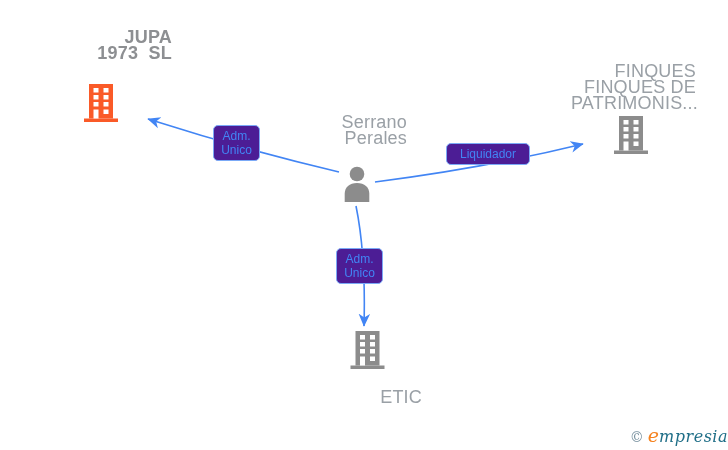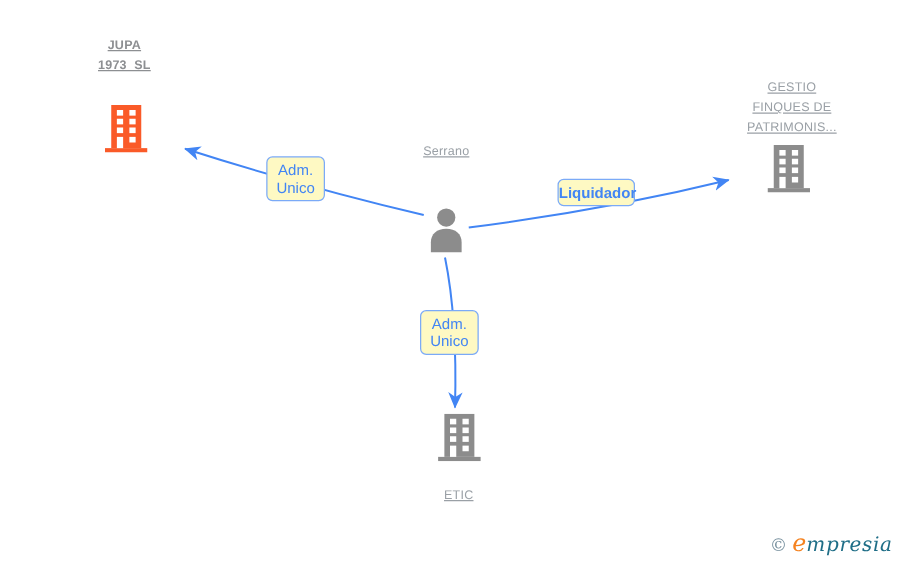--- a/index.html
+++ b/index.html
@@ -2,38 +2,37 @@
 <html><head>
 <meta charset="utf-8">
 <style>
   html,body{margin:0;padding:0;background:#ffffff;}
   .stage{
     position:relative;width:728px;height:450px;background:#ffffff;
     font-family:"Liberation Sans", sans-serif;overflow:hidden;
   }
   svg.edges{position:absolute;left:0;top:0;z-index:1;}
   .node-label{
-    position:absolute;z-index:3;text-align:center;
-    font-size:10px;line-height:16px;color:#9aa0a6;letter-spacing:.2px;
+    position:absolute;z-index:3;text-align:right;
+    font-size:18px;line-height:16px;color:#9aa0a6;letter-spacing:.2px;
     cursor:pointer;
-    text-decoration:underline;
   }
   .node-label span{display:block;white-space:pre;}
   .node-label.main{font-weight:bold;color:#8d8f92;}
   .node-icon{position:absolute;z-index:3;cursor:pointer;}
   .node-icon svg{display:block;}
   .edge-label{
     position:absolute;z-index:4;box-sizing:border-box;
-    background:#fef9c3;border:1.5px solid #7baaf7;border-radius:5px;
+    background:#4c1d95;border:1.5px solid #7baaf7;border-radius:5px;
     color:#4285f4;font-size:12px;line-height:14px;text-align:center;
     padding:3px 0;cursor:pointer;
   }
   .edge-label span{display:block;}
   .watermark{
-    position:absolute;right:14px;bottom:4px;z-index:5;
+    position:absolute;right:0;bottom:4px;z-index:5;
     font-family:"DejaVu Serif", serif;cursor:pointer;white-space:nowrap;
   }
   .watermark .copy{color:#78919f;font-size:14px;margin-right:4px;font-style:normal;}
   .watermark .brand-e{color:#f5821f;font-style:italic;font-size:19px;}
   .watermark .brand-rest{color:#1f6e87;font-style:italic;font-size:16px;letter-spacing:.5px;}
 </style>
 </head>
 <body>
 
 <div class="stage">
@@ -64,21 +63,21 @@
         <rect x="19.5" y="11" width="5" height="4.5"></rect>
         <rect x="9.5" y="18" width="5" height="4.5"></rect>
         <rect x="19.5" y="18" width="5" height="4.5"></rect>
         <rect x="9.5" y="25.5" width="5" height="9"></rect>
         <rect x="19.5" y="25.5" width="5" height="4.5"></rect>
       </g>
     </svg>
   </div>
 
   <div class="node-label" style="left:571px;top:63px;width:125px;">
-    <span>GESTIO</span>
+    <span>FINQUES</span>
     <span>FINQUES DE</span>
     <span>PATRIMONIS...</span>
   </div>
   <div class="node-icon" style="left:614px;top:116px;">
     <svg width="34" height="38" viewBox="0 0 34 38" fill="#8c8c8c">
       <rect x="0" y="34.5" width="34" height="3.5"></rect>
       <rect x="5" y="0" width="24" height="34.5"></rect>
       <g fill="#ffffff">
         <rect x="9.5" y="4" width="5" height="4.5"></rect>
         <rect x="19.5" y="4" width="5" height="4.5"></rect>
@@ -87,20 +86,21 @@
         <rect x="9.5" y="18" width="5" height="4.5"></rect>
         <rect x="19.5" y="18" width="5" height="4.5"></rect>
         <rect x="9.5" y="25.5" width="5" height="9"></rect>
         <rect x="19.5" y="25.5" width="5" height="4.5"></rect>
       </g>
     </svg>
   </div>
 
   <div class="node-label" style="left:307px;top:114px;width:100px;">
     <span>Serrano</span>
+    <span>Perales</span>
   </div>
   <div class="node-icon" style="left:340px;top:166px;">
     <svg width="34" height="36" viewBox="0 0 34 36" fill="#8c8c8c">
       <circle cx="17" cy="8" r="7.3"></circle>
       <path d="M17,17 c-7.5,0 -12.3,4.2 -12.3,10.8 V36 h24.6 v-8.2 c0,-6.6 -4.8,-10.8 -12.3,-10.8 z"></path>
     </svg>
   </div>
 
   <div class="node-icon" style="left:350px;top:331px;">
     <svg width="35" height="38" viewBox="0 0 34 38" fill="#8c8c8c">
@@ -119,21 +119,21 @@
     </svg>
   </div>
   <div class="node-label" style="left:312px;top:389px;width:110px;">
     <span>ETIC</span>
   </div>
 
   <div class="edge-label" style="left:213px;top:125px;width:47px;">
     <span>Adm.</span>
     <span>Unico</span>
   </div>
-  <div class="edge-label" style="left:446px;top:143px;width:62px;font-weight:bold;">
+  <div class="edge-label" style="left:446px;top:143px;width:84px;">
     <span>Liquidador</span>
   </div>
   <div class="edge-label" style="left:336px;top:248px;width:47px;">
     <span>Adm.</span>
     <span>Unico</span>
   </div>
 
   <div class="watermark">
     <span class="copy">©</span><span class="brand-e">e</span><span class="brand-rest">mpresia</span>
   </div>

